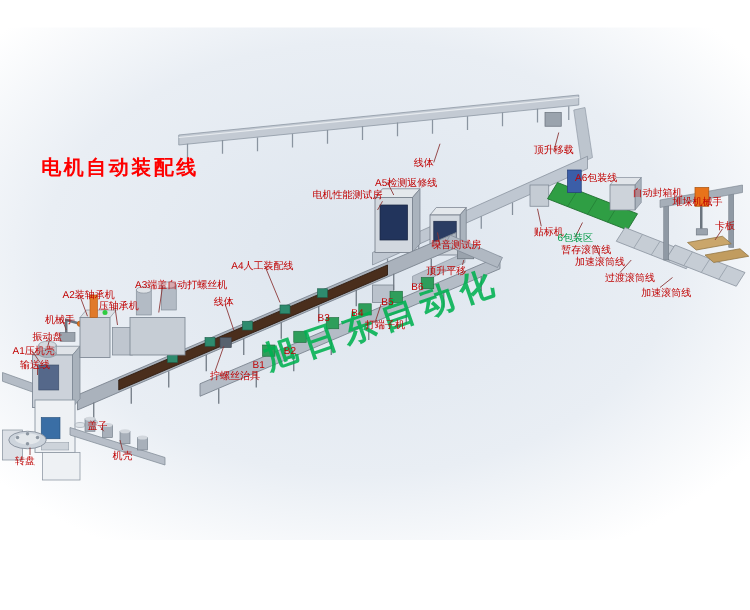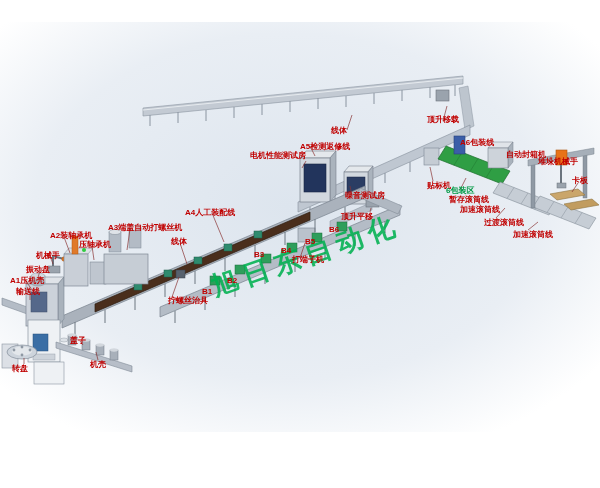--- a/index.html
+++ b/index.html
@@ -13,21 +13,20 @@
     color:#fe0000;letter-spacing:2px;white-space:nowrap;
   }
   .watermark{
     position:absolute;left:212px;top:270px;font-size:27px;font-weight:bold;
     color:rgba(0,176,80,.88);letter-spacing:6px;white-space:nowrap;
     transform:rotate(-19deg);transform-origin:left center;
   }
   .lbl{
     position:absolute;font-size:8px;line-height:1.1;color:#c00000;
     white-space:nowrap;
-    font-weight:bold;
   }
   #lb-0{left:300px;top:143px}#lb-1{left:250px;top:152px}#lb-2{left:331px;top:127px}
   #lb-3{left:427px;top:116px}#lb-4{left:460px;top:139px}#lb-5{left:506px;top:151px}
   #lb-6{left:538px;top:158px}#lb-7{left:572px;top:177px}#lb-8{left:427px;top:182px}
   #lb-9{left:345px;top:192px}#lb-10{left:446px;top:187px;color:#009944}
   #lb-11{left:449px;top:196px}#lb-12{left:460px;top:206px}#lb-13{left:484px;top:219px}
   #lb-14{left:513px;top:231px}#lb-15{left:341px;top:213px}#lb-16{left:185px;top:209px}
   #lb-17{left:171px;top:238px}#lb-18{left:329px;top:226px}#lb-19{left:305px;top:238px}
   #lb-20{left:281px;top:247px}#lb-21{left:254px;top:251px}#lb-22{left:292px;top:256px}
   #lb-23{left:227px;top:277px}#lb-24{left:202px;top:288px}#lb-25{left:108px;top:224px}
@@ -210,20 +209,21 @@
 
     <path fill="none" stroke="#8a3333" stroke-width="0.7" d="M347 130 L352 115 M443 121 L447 106 M310 146 L315 156 M306 161 L302 168
              M352 196 L350 186 M433 181 L430 167 M460 190 L466 178 M480 205 L476 196
              M496 218 L505 208 M528 230 L538 222 M370 212 L371 208 M212 213 L224 242
              M180 243 L187 264 M300 258 L305 243 M172 297 L179 277 M130 229 L127 250
              M64 237 L70 253 M92 246 L94 260 M50 256 L53 264 M40 270 L38 278
              M26 281 L32 290 M30 292 L30 300 M80 341 L83 345 M98 360 L96 352
              M24 364 L24 358 M578 183 L572 192"></path>
   </svg>
 
+  <div class="title">电机自动装配线</div>
   <div class="watermark">旭日东自动化</div>
 
   <span class="lbl" id="lb-0">A5检测返修线</span>
   <span class="lbl" id="lb-1">电机性能测试房</span>
   <span class="lbl" id="lb-2">线体</span>
   <span class="lbl" id="lb-3">顶升移载</span>
   <span class="lbl" id="lb-4">A6包装线</span>
   <span class="lbl" id="lb-5">自动封箱机</span>
   <span class="lbl" id="lb-6">堆垛机械手</span>
   <span class="lbl" id="lb-7">卡板</span>

